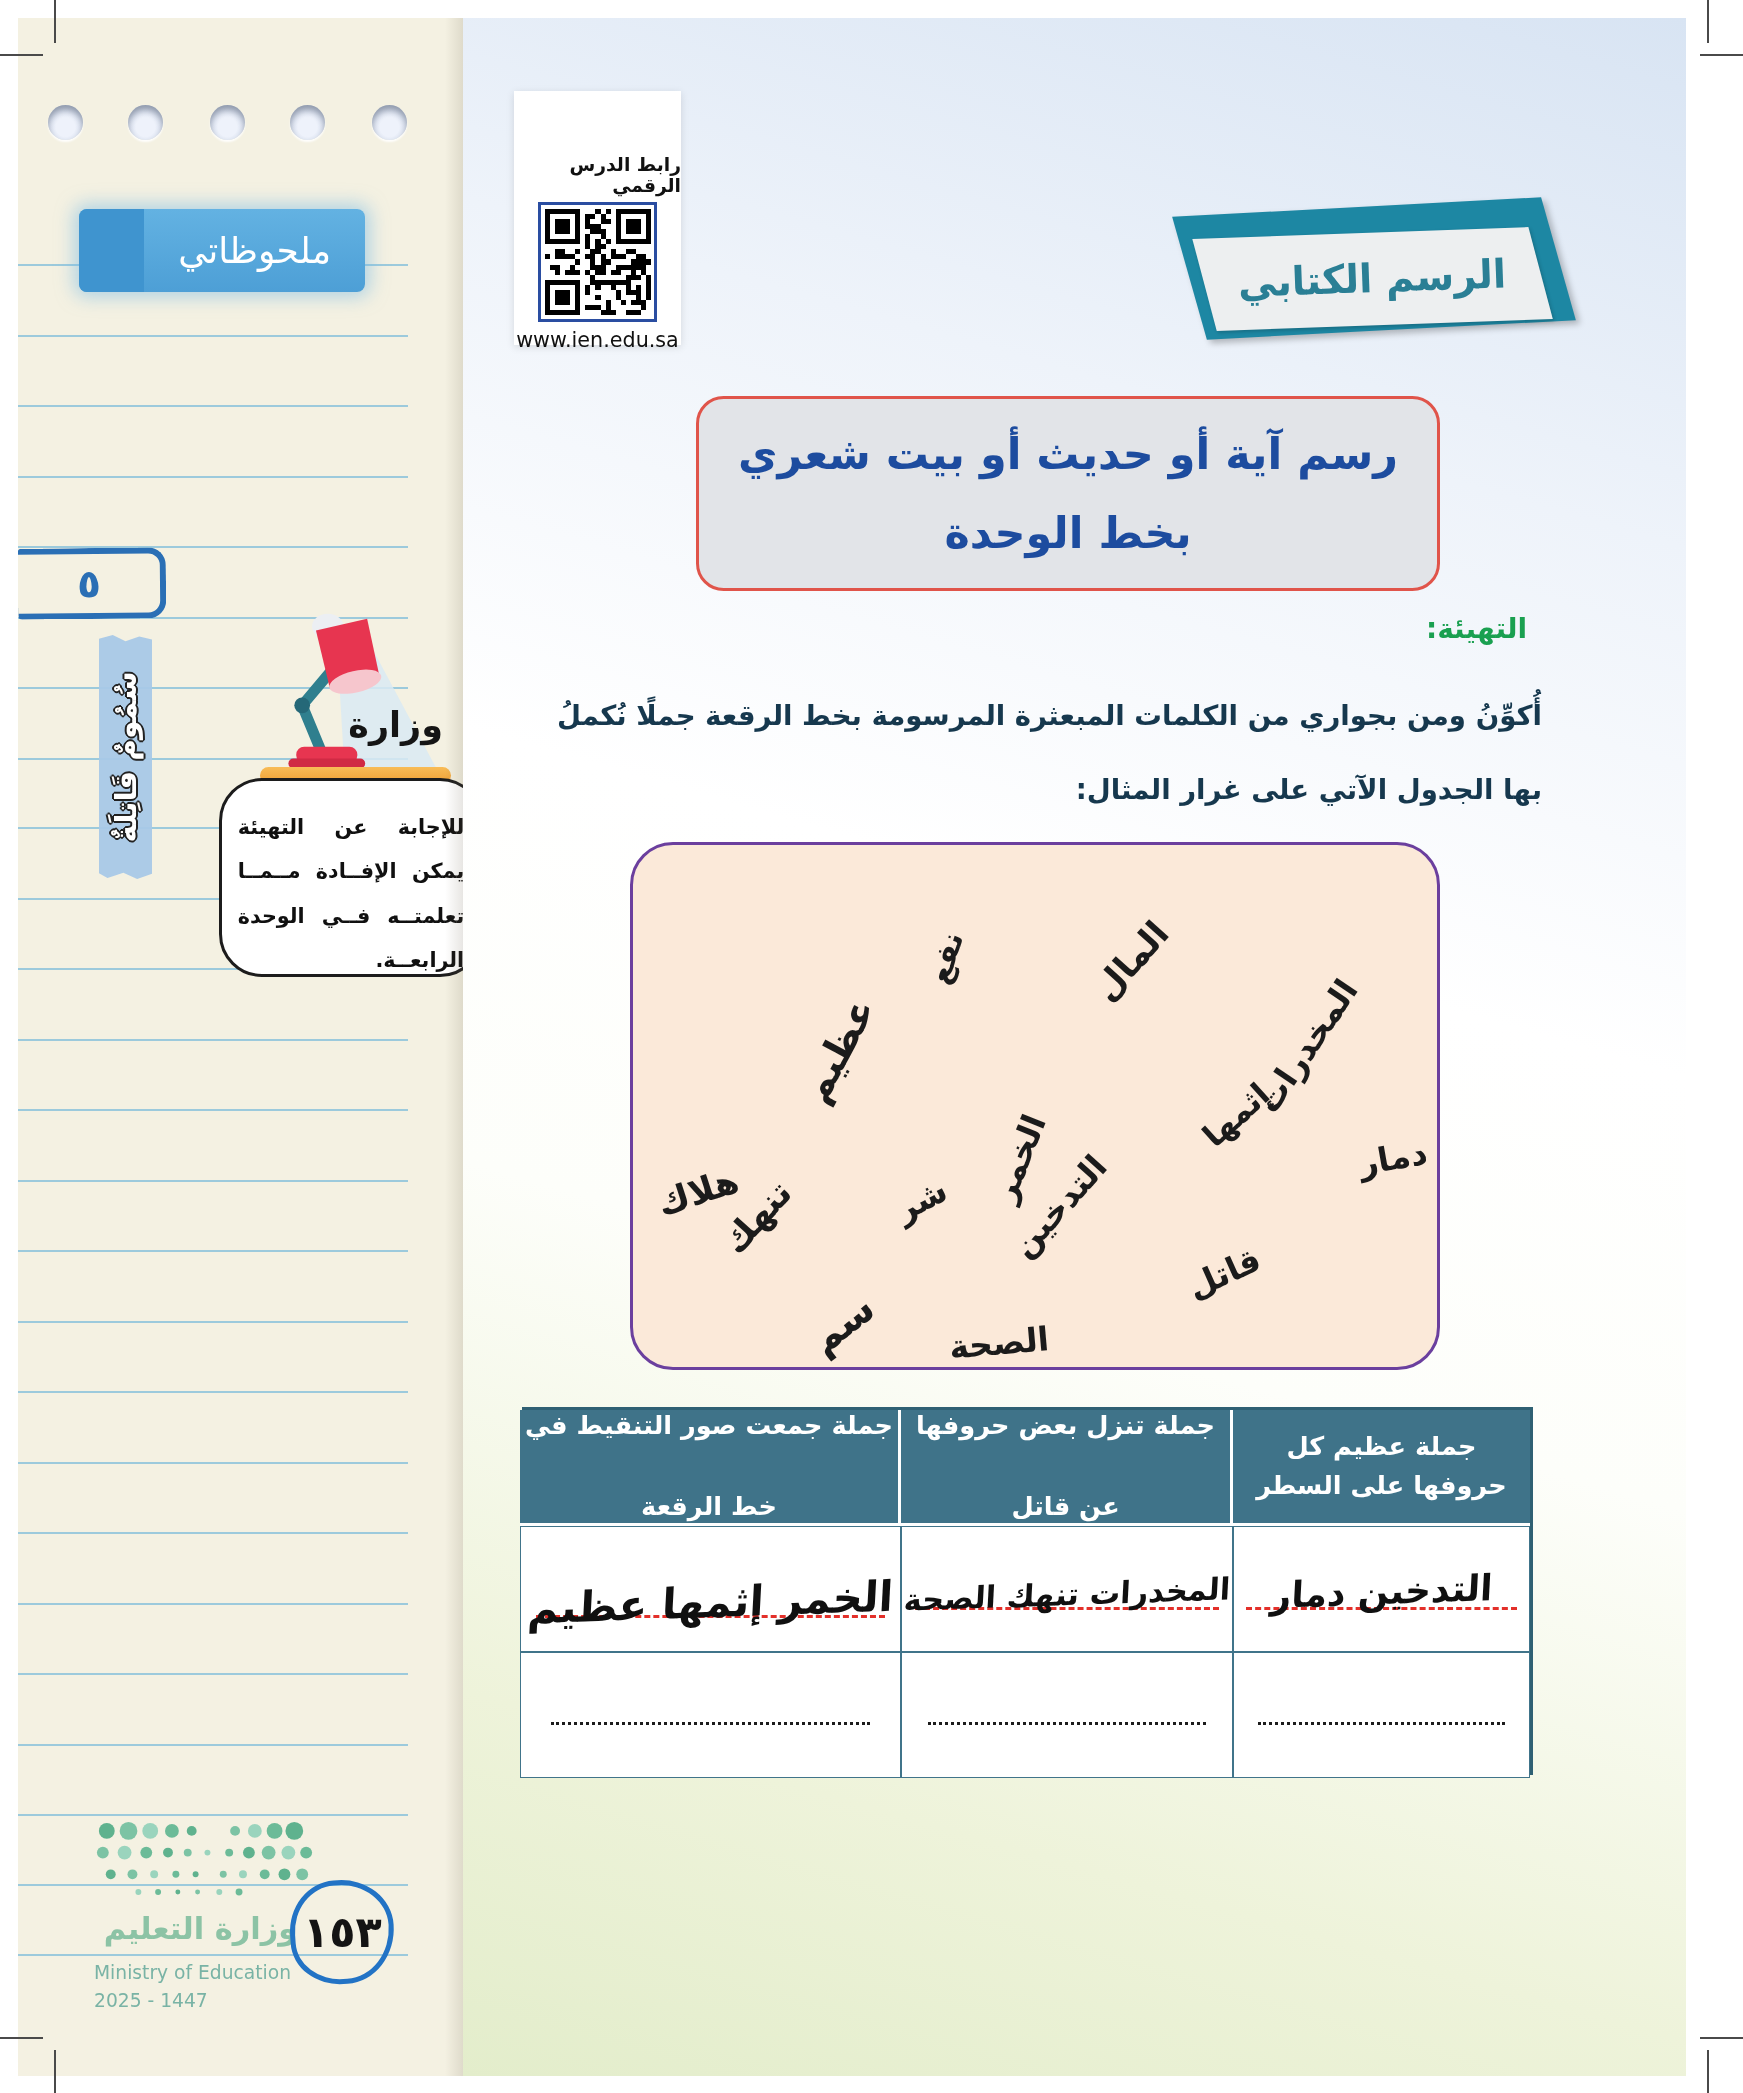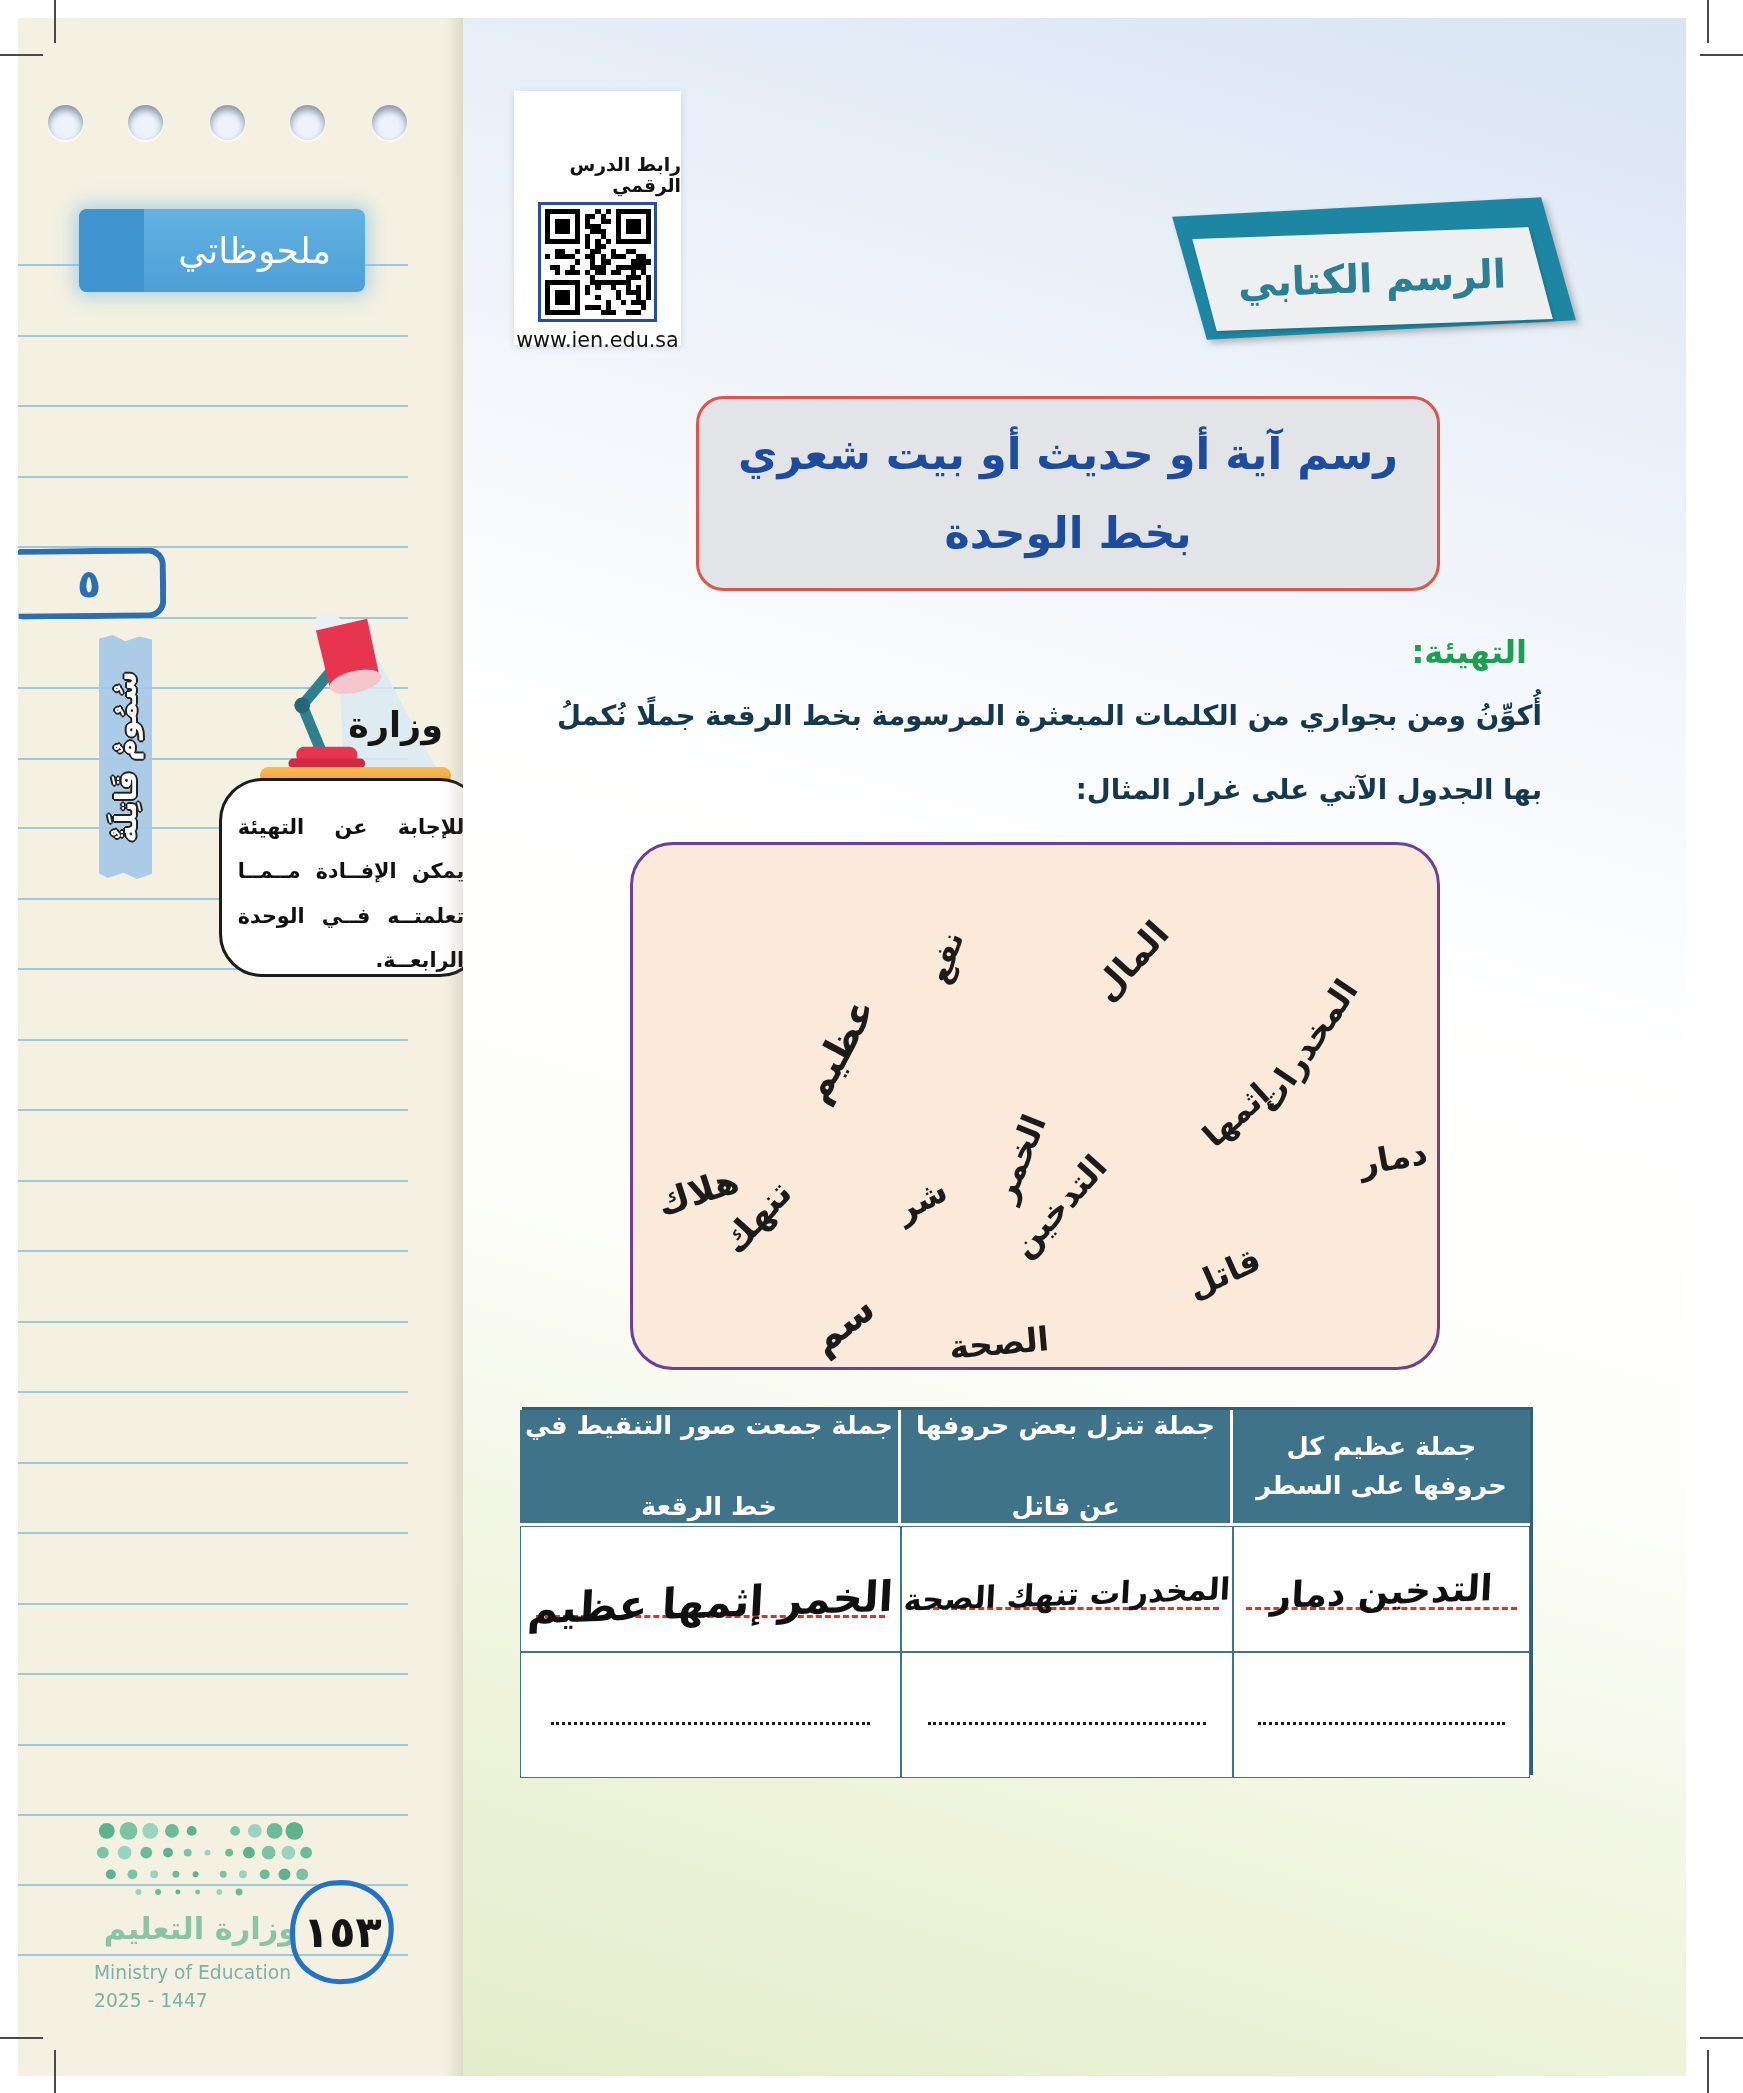--- a/index.html
+++ b/index.html
@@ -69,22 +69,22 @@
   #banner .front{position:absolute;left:15.8px;top:25.6px;right:19.7px;bottom:5.9px;background:#edeff0;
         transform:skewX(13deg) rotate(-2deg);display:flex;align-items:center;justify-content:center;
         box-shadow:1px 2px 3.9px rgba(0,0,0,.2);}
   #banner .front span{font-size:39px;font-weight:700;color:#2a7f95;transform:skewX(-13deg);direction:rtl;}
 
   #title-box{position:absolute;left:680px;top:396px;width:744px;height:195px;background:#e2e4e8;
         border:3.4px solid #e0544a;border-radius:27.6px;display:flex;flex-direction:column;
         align-items:center;justify-content:space-evenly;direction:rtl;margin-left:16px;}
   #title-box div{font-size:43px;font-weight:700;color:#1d4c9f;}
 
-  #intro-heading{position:absolute;left:1133px;top:633px;width:394px;text-align:right;direction:rtl;
-        font-size:32px;font-weight:700;color:#1aa050;}
+  #intro-heading{position:absolute;left:1133px;top:612px;width:394px;text-align:right;direction:rtl;
+        font-size:28px;font-weight:700;color:#1aa050;}
   #intro-body{position:absolute;left:545px;top:699px;width:997px;direction:rtl;text-align:right;
         font-size:27.6px;font-weight:700;color:#16384e;}
   #intro-body .l2{margin-top:41px;}
 
   #scatter-box{position:absolute;left:630px;top:842px;width:810px;height:528px;background:#fbe9d9;
         border:3.9px solid #6b3f9e;border-radius:43px;overflow:hidden;}
   .sw{position:absolute;color:#1b1b1b;font-weight:700;white-space:nowrap;direction:rtl;}
 
   
   #ex-table{position:absolute;left:522px;top:1407px;width:1011px;height:368px;direction:rtl;

